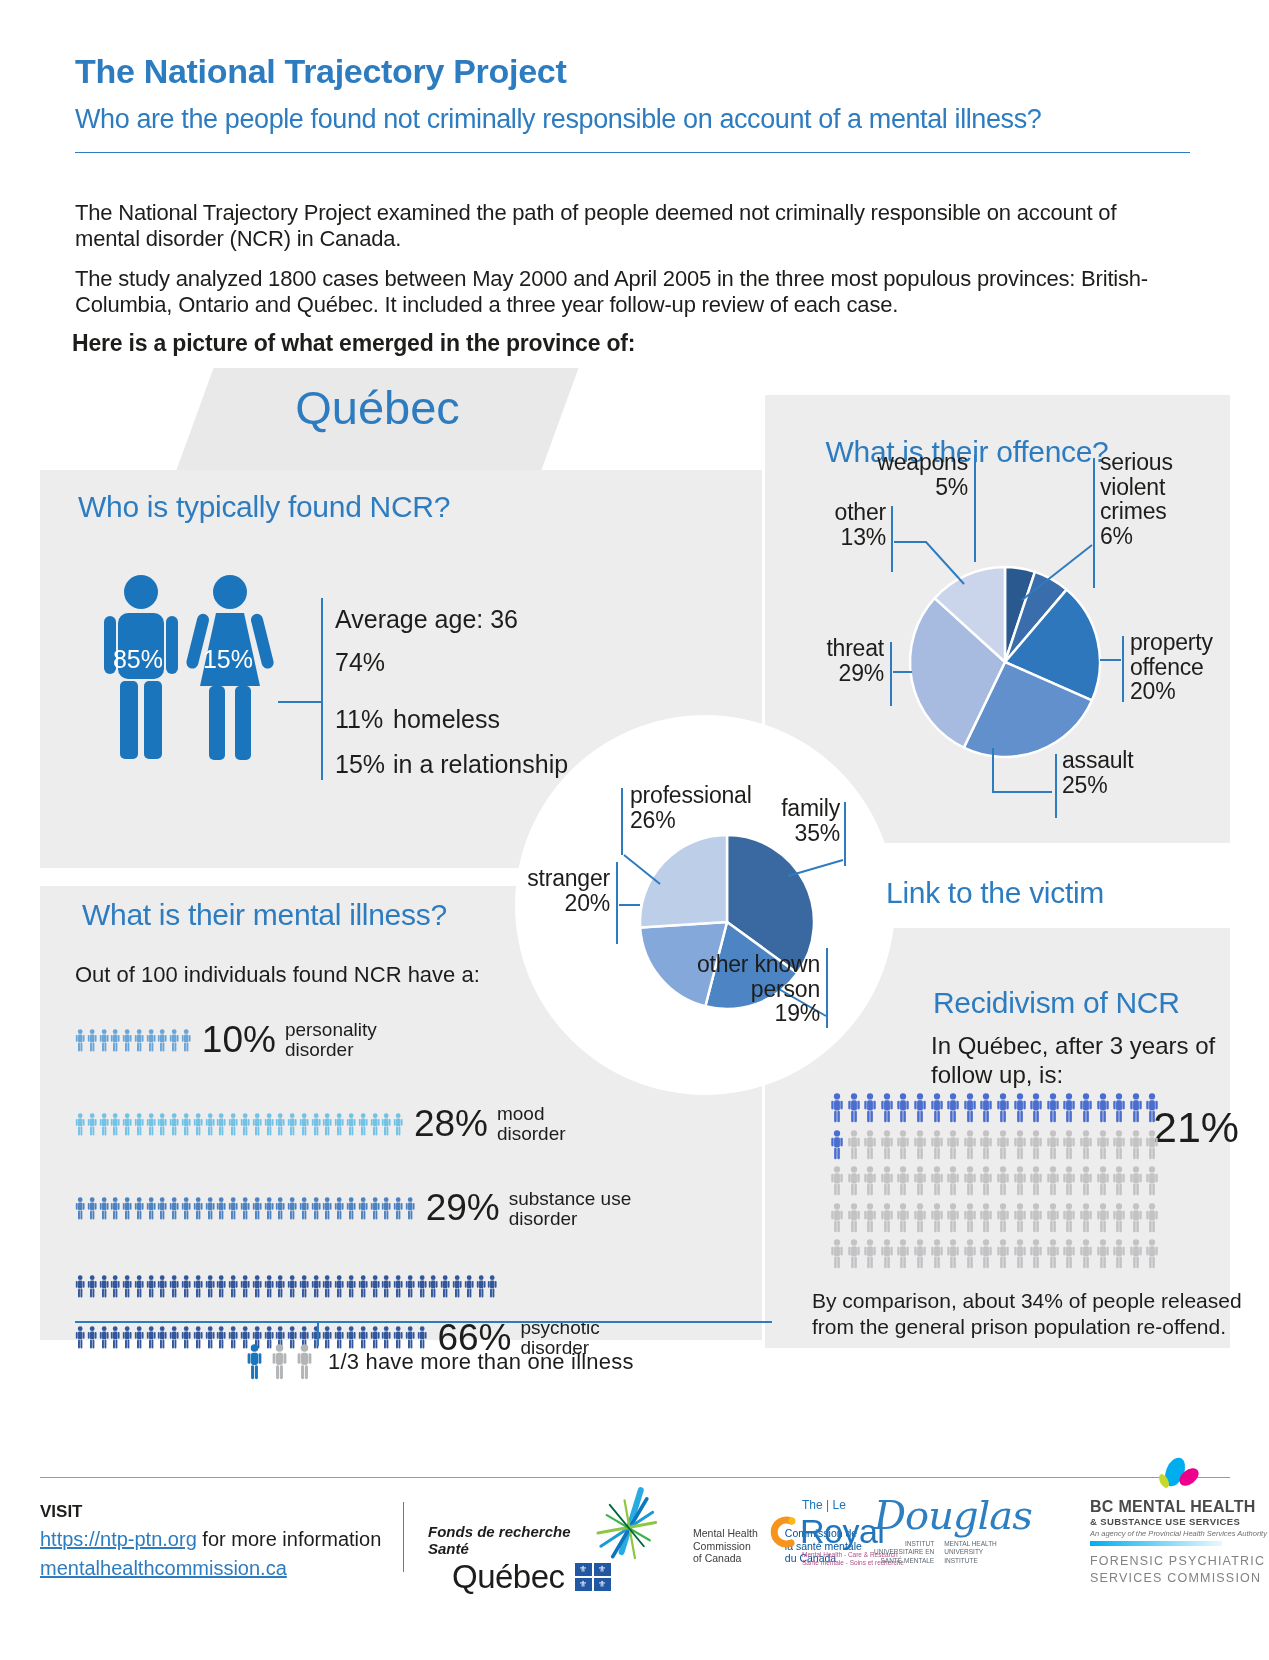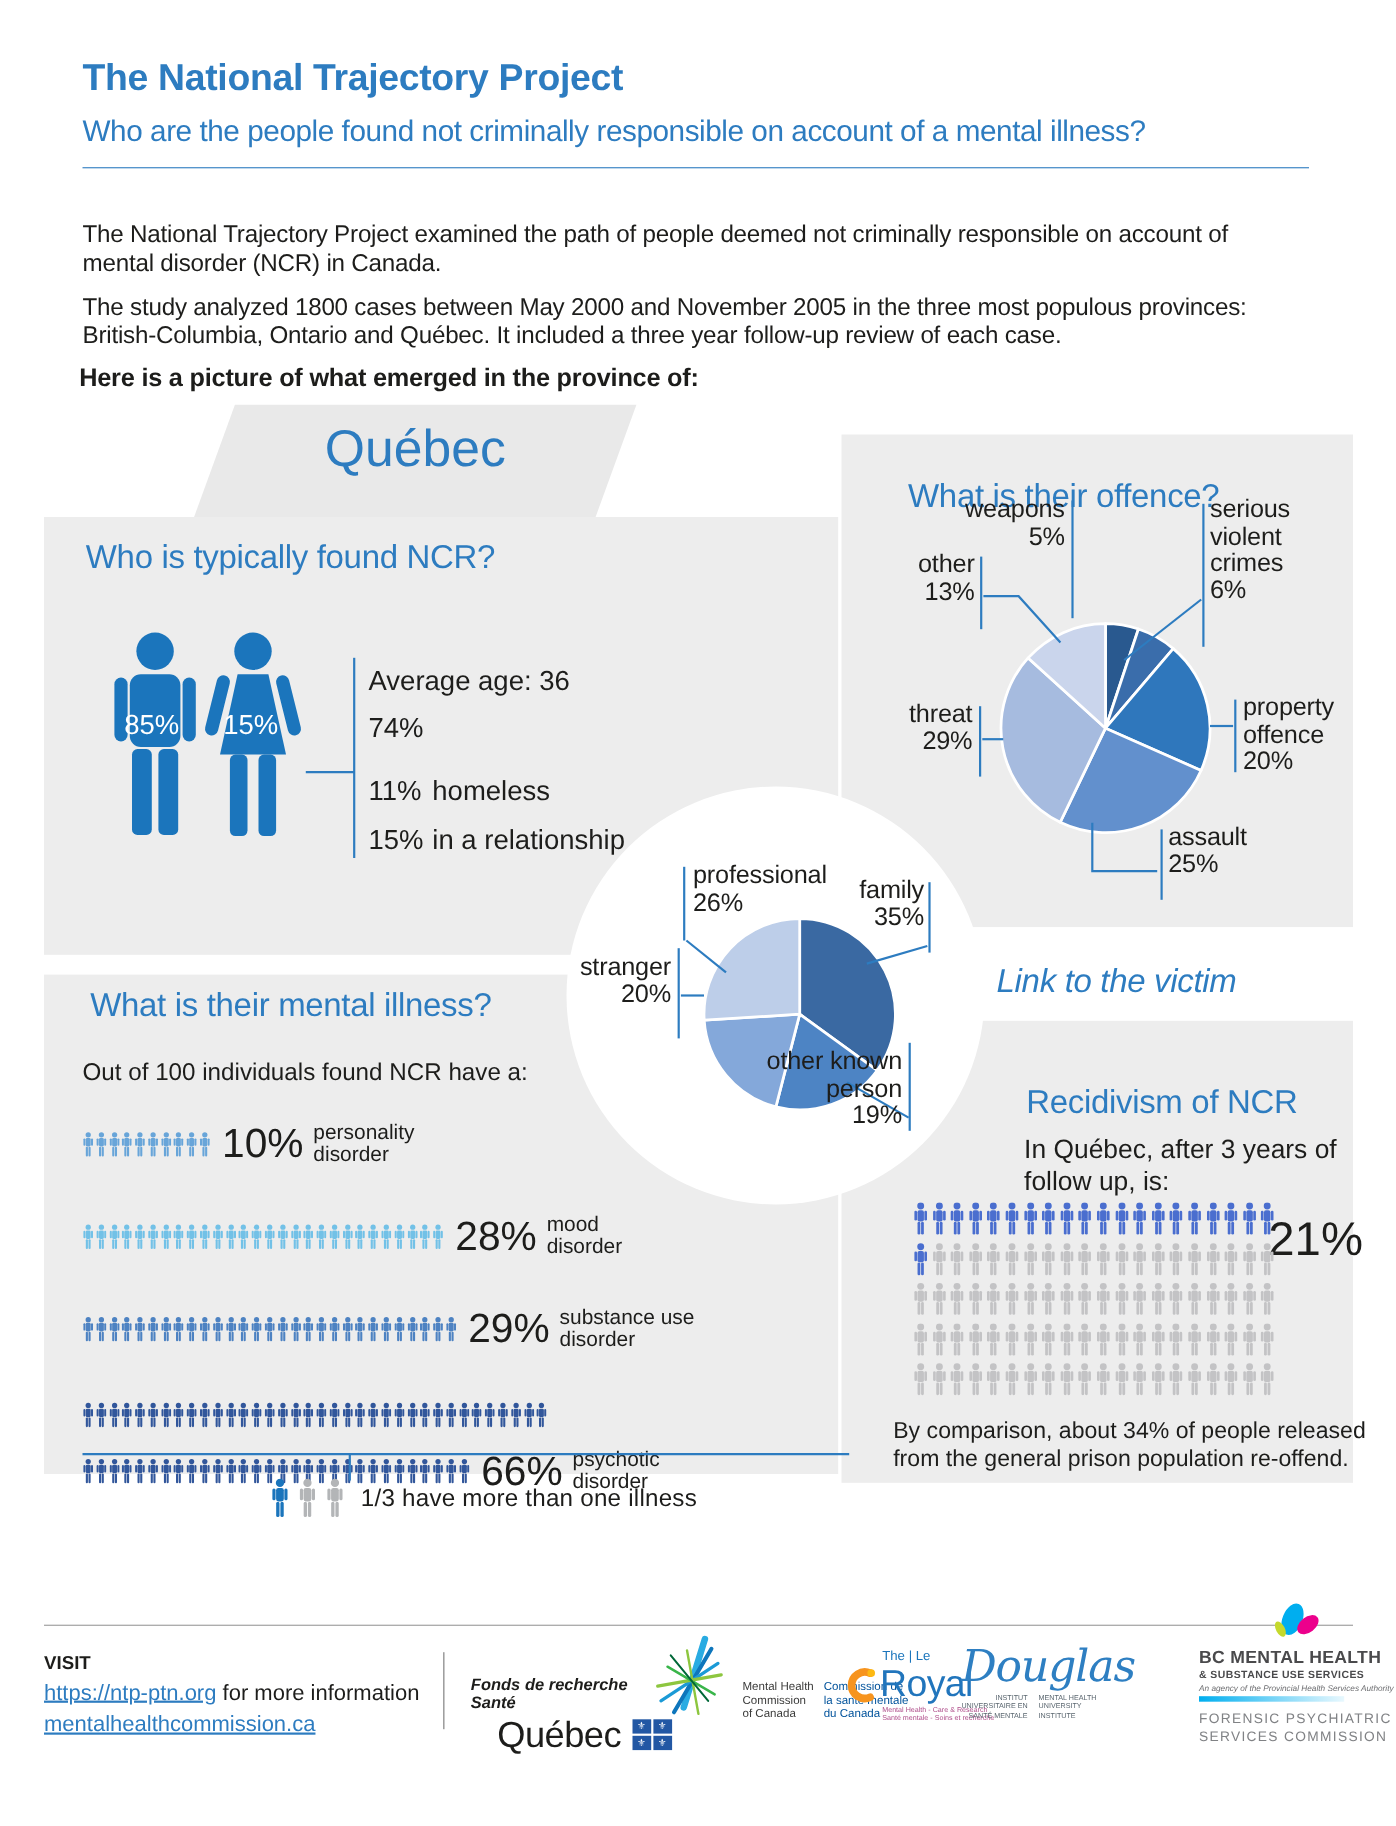--- a/index.html
+++ b/index.html
@@ -38,21 +38,21 @@
   .fact{display:flex;font-size:25px;}
   .fact-val{width:58px;flex:none;}
   .fact-text{width:322px;line-height:1.12;}
   .f74{left:335px;top:648px;}
   .f11{left:335px;top:705px;}
   .f15{left:335px;top:750px;}
   
   .pie{position:absolute;z-index:4;}
   .victim-circle{left:515px;top:715px;width:380px;height:380px;border-radius:50%;background:#fff;z-index:1;}
   .victim-band{left:858px;top:843px;width:372px;height:84px;background:#fff;z-index:1;}
-  .victim-heading{left:906px;top:876px;z-index:4;font-style:italic;}
+  .victim-heading{left:886px;top:876px;z-index:4;}
   .pie-label{position:absolute;font-size:23px;line-height:1.07;white-space:pre-line;z-index:6;letter-spacing:-.2px;}
   .lbl-r{text-align:right;}
   #overlay{left:0;top:0;z-index:5;pointer-events:none;}
   
   #illness-rows{left:75px;top:1020px;z-index:2;}
   .il-row{margin-bottom:44px;}
   .il-line{display:flex;align-items:center;}
   .il-line + .il-line{margin-top:18px;}
   .sm-person{width:10.4px;height:27px;margin-right:1.4px;flex:none;}
   .il-pct{font-size:37px;line-height:.82;margin-left:9px;white-space:nowrap;}
@@ -69,21 +69,21 @@
   .visit{left:40px;top:1500px;font-size:20px;line-height:1.45;}
   .visit-title{font-size:17px;font-weight:bold;}
   .visit a{color:#2d7cc0;}
   .footer-divider{left:403px;top:1502px;width:1px;height:70px;background:#777;}
   .frq{left:428px;top:1524px;}
   .frq-l1{font-size:15px;font-weight:bold;font-style:italic;line-height:1.1;}
   .frq-row{display:flex;align-items:center;margin-top:1px;margin-left:24px;}
   .frq-wordmark{font-size:33px;letter-spacing:-.5px;}
   .frq-flag{display:grid;grid-template-columns:17px 17px;grid-gap:2px;margin-left:10px;}
   .frq-sq{width:17px;height:13px;background:#2257a4;color:#fff;font-size:9px;line-height:13px;text-align:center;}
-  .mhcc{left:592px;top:1485px;display:flex;align-items:flex-end;}
+  .mhcc{left:592px;top:1485px;display:flex;align-items:flex-end;gap:18px;}
   .mhcc-en,.mhcc-fr{font-size:10.5px;line-height:1.2;white-space:pre-line;margin-left:9px;margin-bottom:4px;}
   .mhcc-en{color:#3c3c3b;}
   .mhcc-fr{color:#00529b;}
   .royal{left:768px;top:1498px;}
   .royal-top{font-size:12px;color:#1b75bc;margin-left:34px;}
   .royal-row{display:flex;align-items:center;}
   .royal-name{font-size:34px;color:#2175bc;margin-left:2px;letter-spacing:-.5px;text-align:center;}
   .royal-tag{font-size:6.5px;color:#b0508c;margin-left:34px;line-height:1.3;}
   .douglas{left:874px;top:1492px;}
   .douglas-name{font-family:"DejaVu Serif",serif;font-style:italic;font-size:40px;color:#2e7fc2;letter-spacing:-1px;}
@@ -112,21 +112,21 @@
       <rect x="5.8" y="26" width="3.7" height="17" rx="1.8"></rect>
       <rect x="10.5" y="26" width="3.7" height="17" rx="1.8"></rect>
     </g>
   </defs>
 </svg>
 
 <div class="abs title">The National Trajectory Project</div>
 <div class="abs subtitle">Who are the people found not criminally responsible on account of a mental illness?</div>
 <div class="abs title-rule"></div>
 <p class="abs intro p1">The National Trajectory Project examined the path of people deemed not criminally responsible on account of mental disorder (NCR) in Canada.</p>
-<p class="abs intro p2">The study analyzed 1800 cases between May 2000 and November 2005 in the three most populous provinces: British-Columbia, Ontario and Québec. It included a three year follow-up review of each case.</p>
+<p class="abs intro p2">The study analyzed 1800 cases between May 2000 and April 2005 in the three most populous provinces: British-Columbia, Ontario and Québec. It included a three year follow-up review of each case.</p>
 <div class="abs province-lead">Here is a picture of what emerged in the province of:</div>
 <div class="abs qc-band"></div>
 <div class="abs qc-text">Québec</div>
 
 <div class="panel panel-who"></div>
 <div class="panel panel-offence"></div>
 <div class="panel panel-illness"></div>
 <div class="panel panel-recid"></div>
 
 <h3 class="abs who-heading">Who is typically found NCR?</h3>

